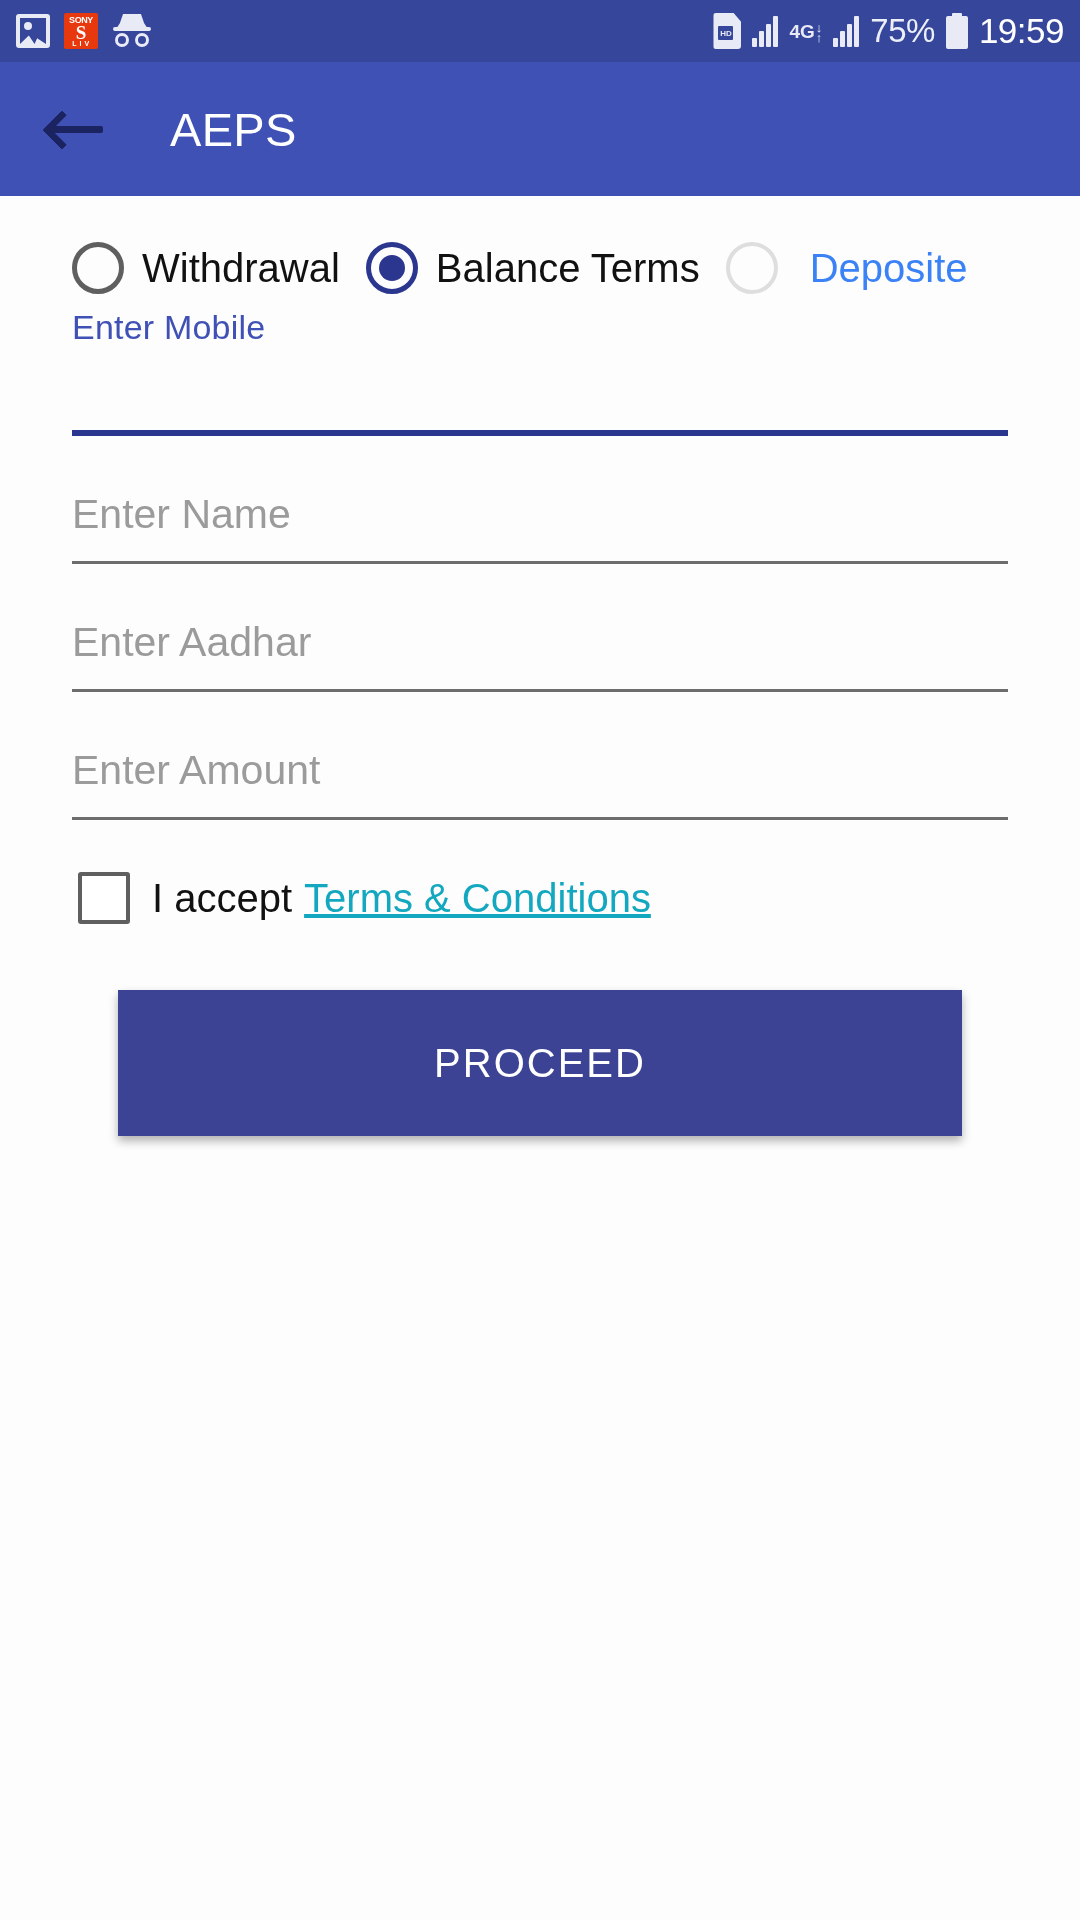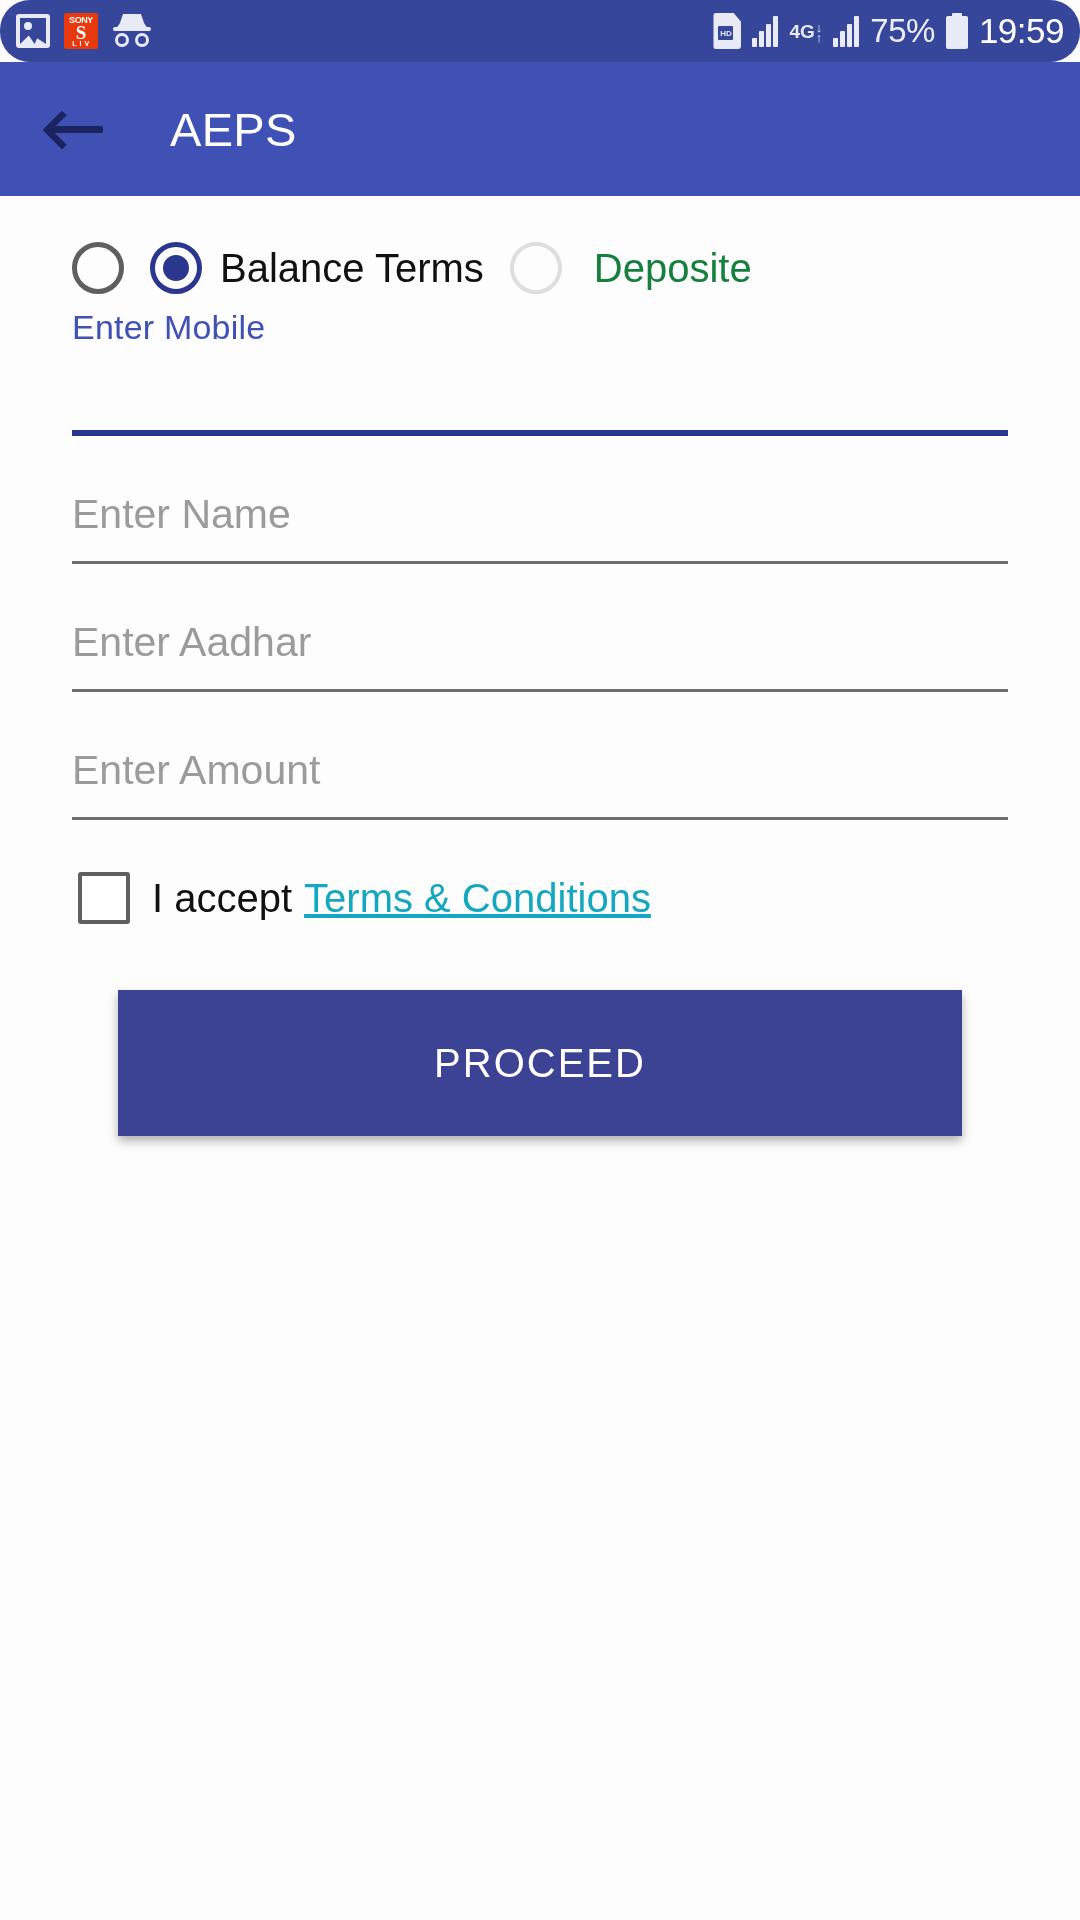--- a/index.html
+++ b/index.html
@@ -10,21 +10,20 @@
     overflow:hidden;
   }
   #screen { position:relative; width:1080px; height:1920px; background:#fdfdfd; }
 
   
   .statusbar {
     position:absolute; top:0; left:0; width:1080px; height:62px;
     background:#36469b;
     display:flex; align-items:center; justify-content:space-between;
     padding:0 16px;
-    border-radius:30px;
   }
   .sb-left { display:flex; align-items:center; gap:14px; }
   .sb-right { display:flex; align-items:center; gap:11px; }
 
   .ico-photo { width:34px; height:34px; position:relative; }
   .ico-photo .frame {
     position:absolute; inset:0; border:4px solid #e8eaf6; border-radius:3px;
   }
   .ico-photo .sun {
     position:absolute; width:8px; height:8px; border-radius:50%;
@@ -125,21 +124,21 @@
     width:52px; height:52px; border-radius:50%;
     border:5px solid #5f5f5f; display:flex; align-items:center; justify-content:center;
     flex:none;
   }
   .radio-item.selected .radio-circle { border-color:#2b368f; }
   .radio-item.disabled .radio-circle { border-color:#dedede; border-width:4px; }
   .radio-dot { width:26px; height:26px; border-radius:50%; background:#2b368f; }
   .radio-label {
     font-size:40px; color:#111111; margin-left:18px; white-space:nowrap;
   }
-  .radio-item.disabled .radio-label { color:#15803d;margin-left:32px; }
+  .radio-item.disabled .radio-label { color:#3b82f6;margin-left:32px; }
 
   
   .field-float { position:relative; margin:14px 72px 0 72px; height:128px; }
   .float-label {
     position:absolute; top:0; left:0; font-size:34px; color:#3f51b5; letter-spacing:0.2px;
   }
   .float-input {
     position:absolute; left:0; bottom:6px; width:100%; height:64px;
     border:none; outline:none; background:transparent;
     font-family:"Liberation Sans", sans-serif; font-size:40px; color:#222;
@@ -260,20 +259,21 @@
       </div>
     </div>
     <div class="appbar-title">AEPS</div>
   </div>
 
   <div class="content">
 
     <div class="radio-row">
       <div class="radio-item">
         <div class="radio-circle"></div>
+        <div class="radio-label">Withdrawal</div>
       </div>
       <div class="radio-item selected">
         <div class="radio-circle">
           <div class="radio-dot"></div>
         </div>
         <div class="radio-label">Balance Terms</div>
       </div>
       <div class="radio-item disabled">
         <div class="radio-circle"></div>
         <div class="radio-label">Deposite</div>

